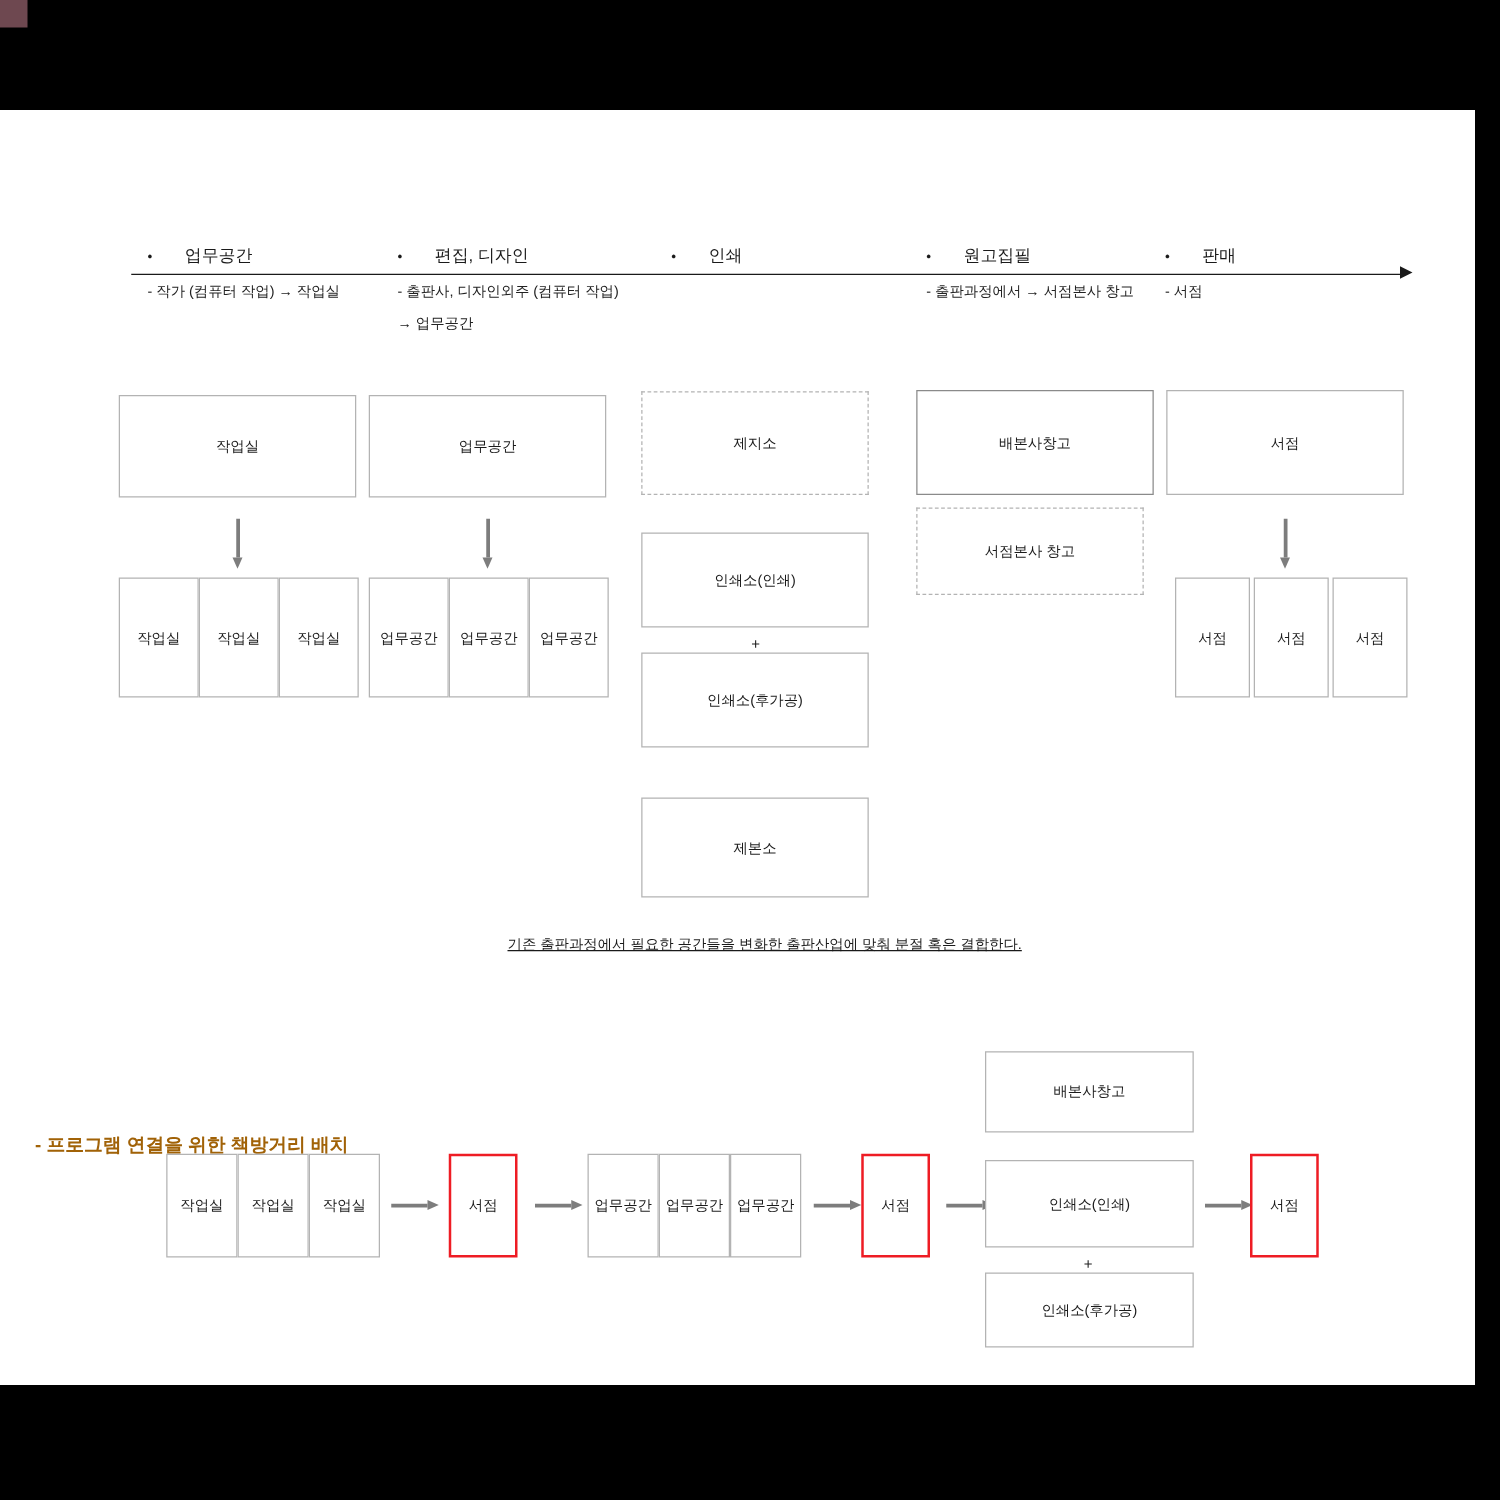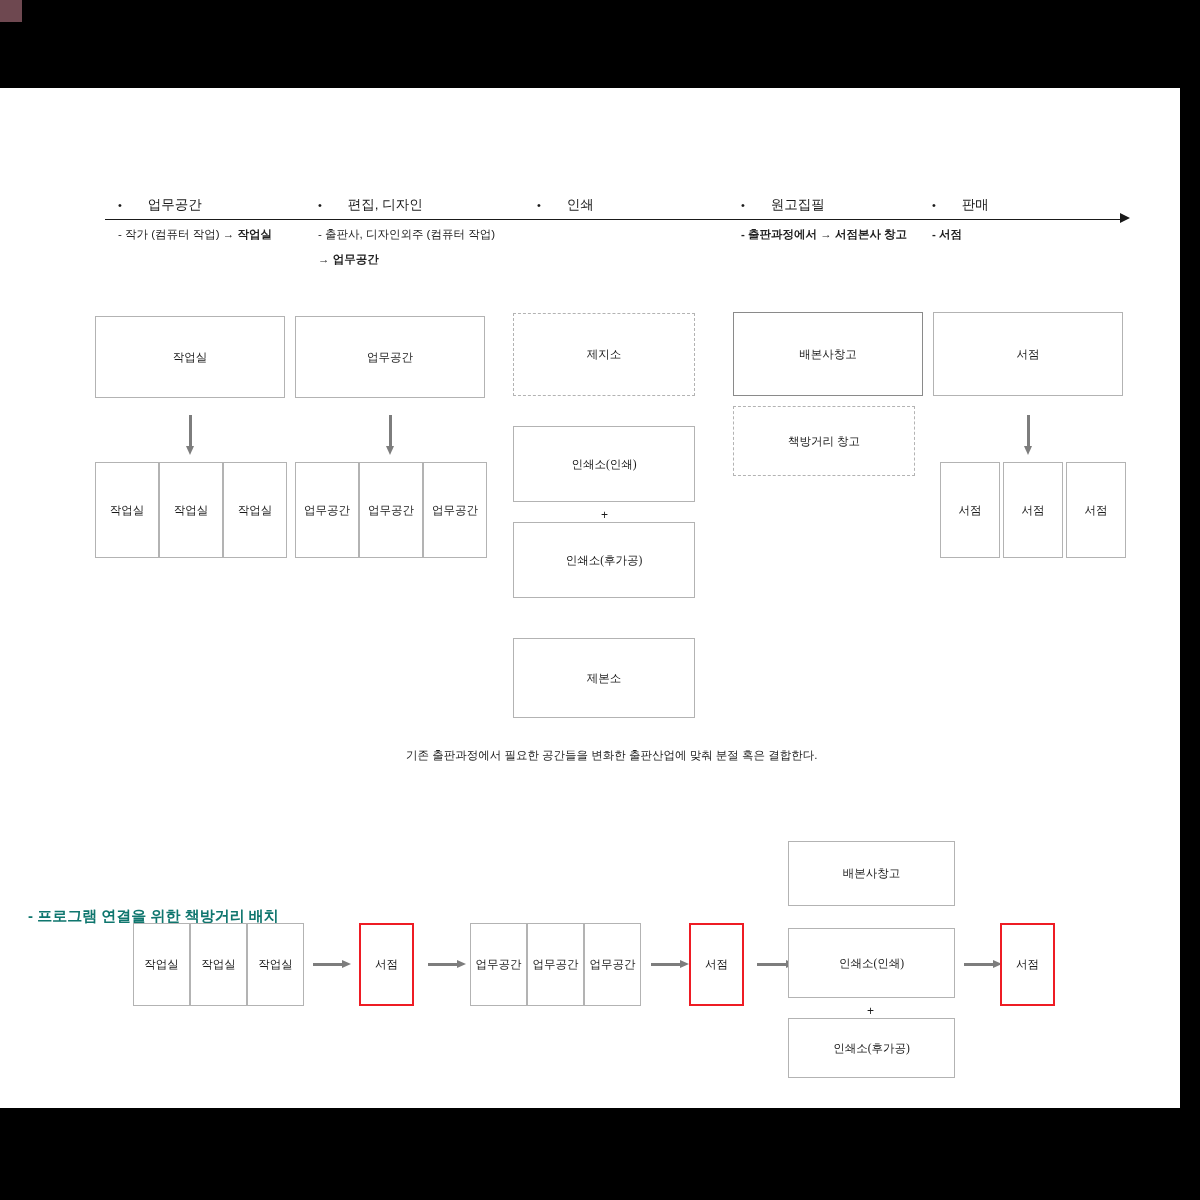--- a/index.html
+++ b/index.html
@@ -67,44 +67,43 @@
   .phase-lines {
     margin-top: 13px;
   }
   .phase-line {
     font-size: 11.5px;
     color: #222222;
     white-space: nowrap;
     margin-bottom: 11px;
     line-height: 1.25;
   }
-  .phase-line b { font-weight: bold; }
+  .phase-line b { font-weight: normal; }
 
   
   .section-title {
     position: absolute;
     font-weight: bold;
-    color: #0f766e;
+    color: #a16207;
   }
   #prog-title { left: 100px; top: 276px; font-size: 12.5px; }
   #link-title { left: 28px;  top: 819px; font-size: 15px; }
 
   
   .box {
     position: absolute;
     box-sizing: border-box;
     border: 1px solid #b3b3b3;
     display: flex;
     align-items: center;
     justify-content: center;
     font-size: 11.5px;
     color: #1a1a1a;
     background: #ffffff;
     text-align: center;
-    font-family: Liberation Serif, serif;
   }
   .box.dashed { border: 1px dashed #b3b3b3; }
   .box.dark   { border: 1px solid #8a8a8a; }
   .box.red    { border: 2px solid #ee1c24; }
 
   
   .arrow-down {
     position: absolute;
     width: 9px;
   }
@@ -143,20 +142,21 @@
   .plus {
     position: absolute;
     font-size: 12px;
     color: #1a1a1a;
   }
   .caption {
     position: absolute;
     font-size: 11.5px;
     color: #1a1a1a;
     white-space: nowrap;
+    text-decoration: underline;
   }
 </style>
 </head>
 <body>
 
 <div class="corner-mark"></div>
 
 <div class="sheet">
 
   <div class="timeline-axis"></div>
@@ -211,21 +211,21 @@
   </div>
 
   <div class="section-title" id="prog-title">프로그램 변화</div>
 
   <div class="box" style="left:95px;  top:228px; width:190px; height:82px;">작업실</div>
   <div class="box" style="left:295px; top:228px; width:190px; height:82px;">업무공간</div>
   <div class="box dashed" style="left:513px; top:225px; width:182px; height:83px;">제지소</div>
   <div class="box dark" style="left:733px; top:224px; width:190px; height:84px;">배본사창고</div>
   <div class="box" style="left:933px; top:224px; width:190px; height:84px;">서점</div>
 
-  <div class="box dashed" style="left:733px; top:318px; width:182px; height:70px;">책방거리 창고</div>
+  <div class="box dashed" style="left:733px; top:318px; width:182px; height:70px;">서점본사 창고</div>
 
   <div class="arrow-down" style="left:186px; top:327px; height:40px;">
     <div class="shaft" style="height:31px;"></div>
       <div class="head" style="top:31px;"></div>
   </div>
   <div class="arrow-down" style="left:386px; top:327px; height:40px;">
     <div class="shaft" style="height:31px;"></div>
       <div class="head" style="top:31px;"></div>
   </div>
   <div class="arrow-down" style="left:1024px; top:327px; height:40px;">

